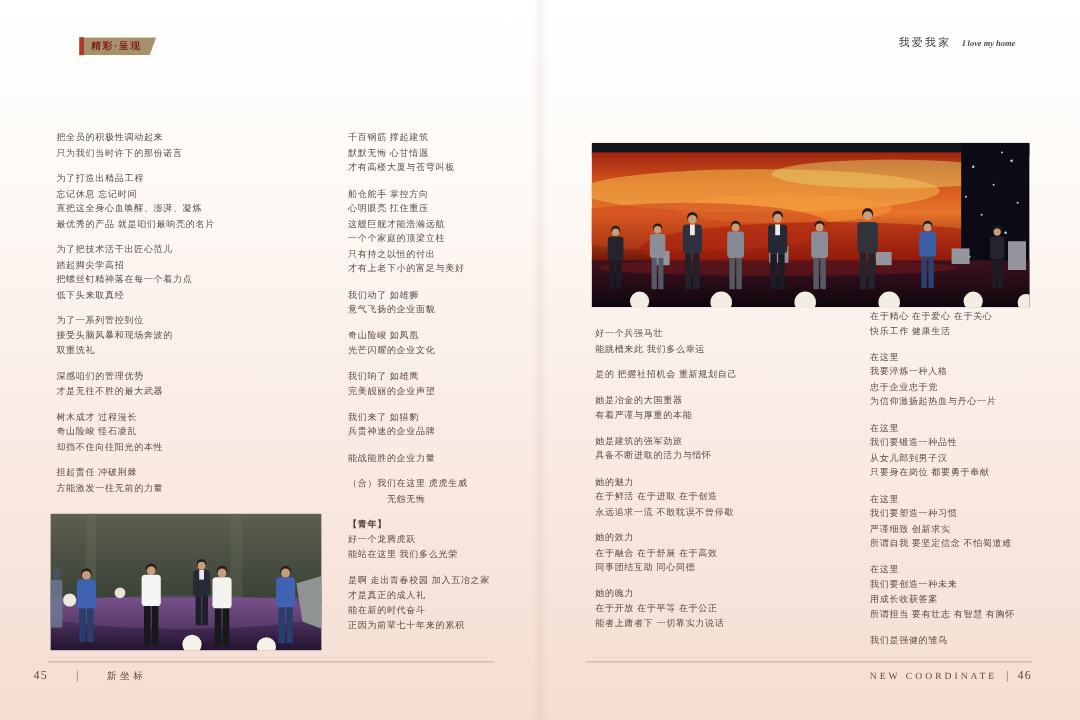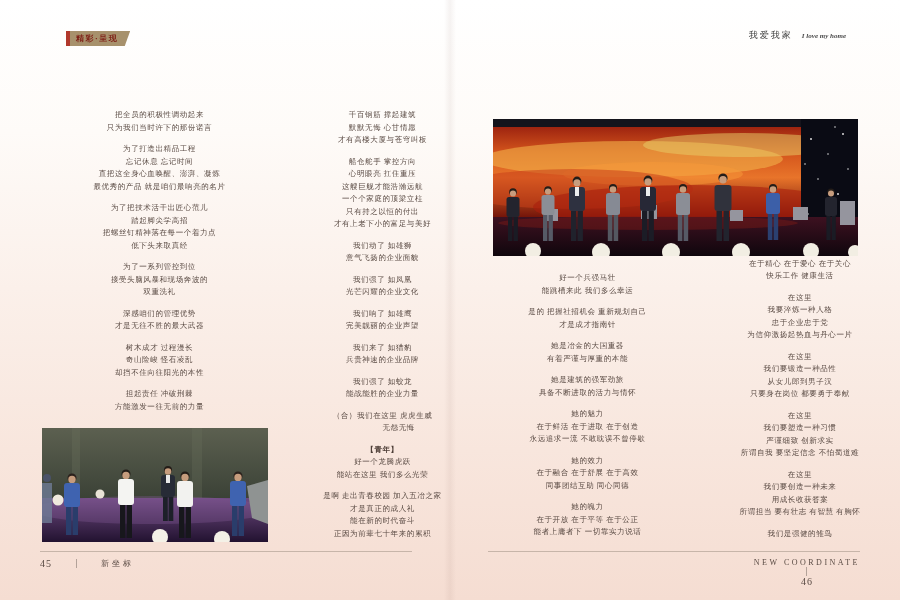--- a/index.html
+++ b/index.html
@@ -15,41 +15,41 @@
   .tag-bar{width:4px;background:#b1382c;}
   .tag-body{background:#a7916c;color:#7e1f16;font-weight:bold;font-size:8px;
       letter-spacing:1.5px;line-height:15px;padding:0 12px 0 6px;
       clip-path:polygon(0 0,100% 0,91% 100%,0 100%);}
 
   
   .rp-header{position:absolute;top:29px;right:54px;font-size:9px;letter-spacing:2px;color:#3e3e3e;}
   .rp-header .en{font-style:italic;font-size:7px;letter-spacing:0;margin-left:9px;color:#4a4a4a;font-weight:bold;}
 
   
-  .poem{position:absolute;font-size:7.5px;line-height:12.5px;letter-spacing:.6px;color:#5a4b44;text-align:center;}
+  .poem{position:absolute;font-size:7.5px;line-height:12.5px;letter-spacing:.6px;color:#5a4b44;}
   .stanza{margin-bottom:9px;}
   .line{white-space:pre-wrap;}
   .line.bold{font-weight:bold;color:#4d3e37;}
   #l-col1{left:47px;top:109px;width:225px;}
   #l-col2{left:290px;top:109px;width:185px;}
-  #r-col1{left:480px;top:272px;width:215px;}
+  #r-col1{left:496px;top:272px;width:215px;}
   #r-col2{left:725px;top:245px;width:150px;}
 
   
   .photo{position:absolute;display:block;}
   #photo-left{left:42px;top:428px;}
   #photo-right{left:493px;top:119px;}
 
   
   .footer-rule{position:absolute;top:551px;height:1px;background:#c7b5a9;width:372px;}
   #rule-left{left:40px;}
   #rule-right{left:488px;}
   .footer{position:absolute;top:558px;font-size:8.5px;color:#5a4b44;display:flex;align-items:center;}
-  #footer-left{left:40px;gap:16px;}
-  #footer-right{right:40px;flex-direction:column;}
+  #footer-left{left:28px;gap:16px;}
+  #footer-right{right:40px;}
   .pageno{font-size:10px;letter-spacing:1px;}
   .sep{display:inline-block;width:1px;height:9px;background:#b3a299;margin:0 8px;}
   .mag-cn{letter-spacing:3px;font-size:8px;}
   .mag-en{letter-spacing:2.5px;font-size:8px;}
 </style>
 </head>
 <body>
 
 <div class="spread">
   <div class="gutter"></div>
@@ -111,33 +111,32 @@
         <div class="line">这艘巨舰才能浩瀚远航</div>
         <div class="line">一个个家庭的顶梁立柱</div>
         <div class="line">只有持之以恒的付出</div>
         <div class="line">才有上老下小的富足与美好</div>
       </div>
       <div class="stanza">
         <div class="line">我们动了 如雄狮</div>
         <div class="line">意气飞扬的企业面貌</div>
       </div>
       <div class="stanza">
-        <div class="line">我们强了 如凤凰</div>
+        <div class="line">奇山险峻 如凤凰</div>
         <div class="line">光芒闪耀的企业文化</div>
       </div>
       <div class="stanza">
         <div class="line">我们响了 如雄鹰</div>
         <div class="line">完美靓丽的企业声望</div>
       </div>
       <div class="stanza">
         <div class="line">我们来了 如猎豹</div>
         <div class="line">兵贵神速的企业品牌</div>
       </div>
       <div class="stanza">
-        <div class="line">我们强了 如蛟龙</div>
         <div class="line">能战能胜的企业力量</div>
       </div>
       <div class="stanza">
         <div class="line">（合）我们在这里 虎虎生威</div>
         <div class="line">　　　　无怨无悔</div>
       </div>
       <div class="stanza">
         <div class="line bold">【青年】</div>
         <div class="line">好一个龙腾虎跃</div>
         <div class="line">能站在这里 我们多么光荣</div>
@@ -149,21 +148,20 @@
         <div class="line">正因为前辈七十年来的累积</div>
       </div>
     </div>
   <div id="r-col1" class="poem">
       <div class="stanza">
         <div class="line">好一个兵强马壮</div>
         <div class="line">能跳槽来此 我们多么幸运</div>
       </div>
       <div class="stanza">
         <div class="line">是的 把握社招机会 重新规划自己</div>
-        <div class="line">才是成才指南针</div>
       </div>
       <div class="stanza">
         <div class="line">她是冶金的大国重器</div>
         <div class="line">有着严谨与厚重的本能</div>
       </div>
       <div class="stanza">
         <div class="line">她是建筑的强军劲旅</div>
         <div class="line">具备不断进取的活力与情怀</div>
       </div>
       <div class="stanza">

